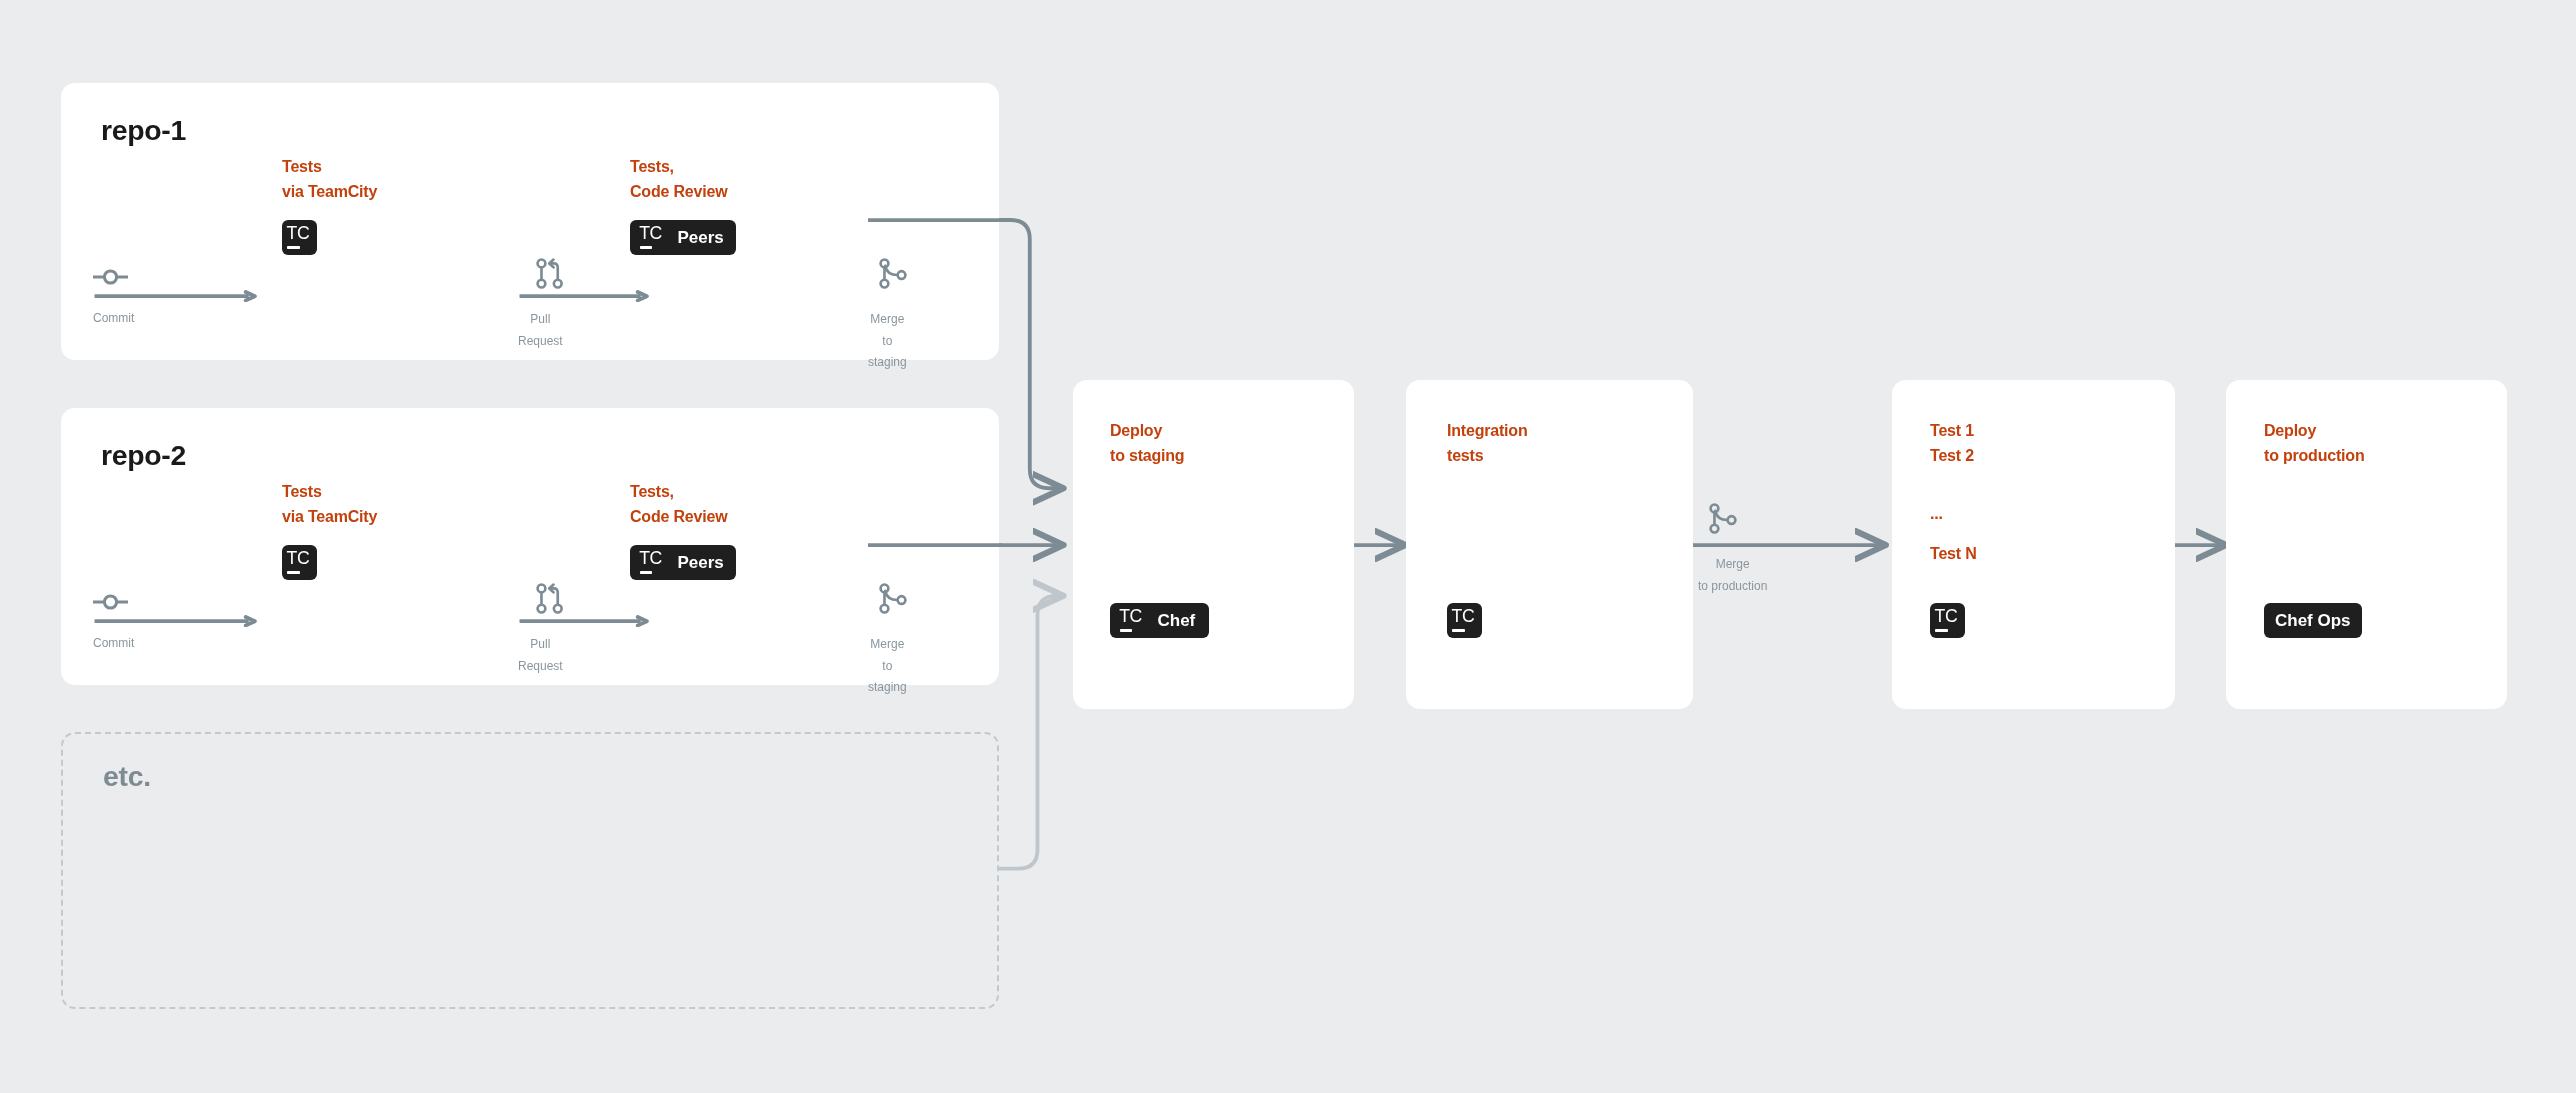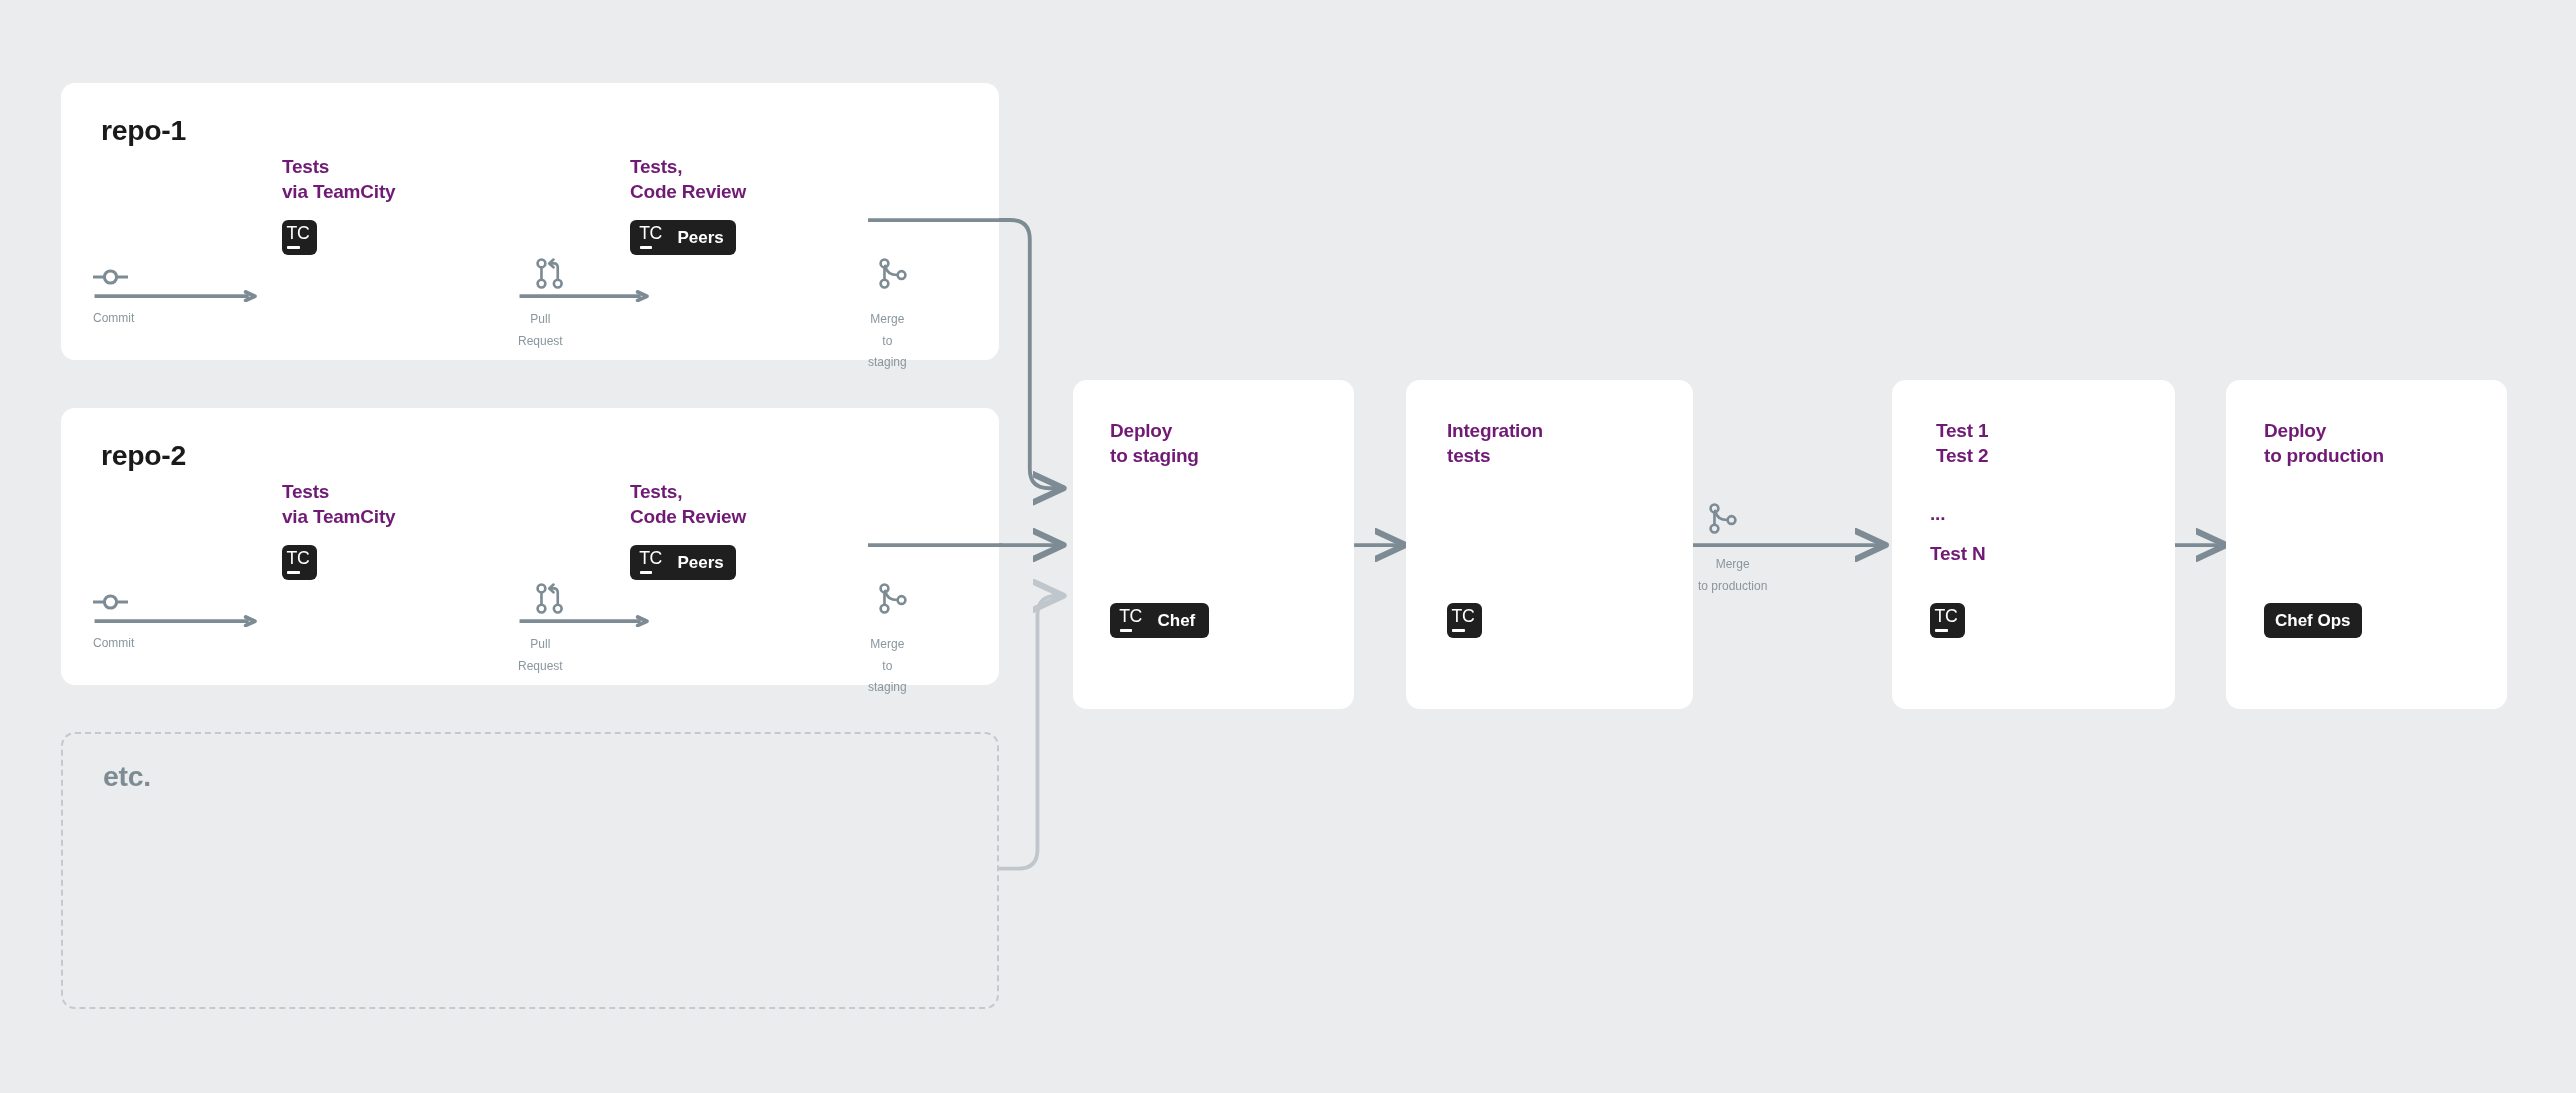--- a/index.html
+++ b/index.html
@@ -44,24 +44,24 @@
     color: #7d8b94;
     letter-spacing: -0.3px;
   }
 
   
   .step {
     position: absolute;
   }
   .step-title {
     position: absolute;
-    font-size: 19px;
+    font-size: 16px;
     line-height: 25px;
     font-weight: bold;
-    color: #701a75;
+    color: #c2410c;
     white-space: pre-line;
     letter-spacing: -0.2px;
   }
 
   
   .transition {
     position: absolute;
   }
   .transition .tr-icon {
     position: absolute;
@@ -357,21 +357,21 @@
         <circle cx="29" cy="22" r="5" fill="none" stroke="#7d8b94" stroke-width="3.4"></circle>
         <line x1="7" y1="12.5" x2="7" y2="27.5" stroke="#7d8b94" stroke-width="3.4"></line>
         <path d="M8 10 Q 10 22 24 22" fill="none" stroke="#7d8b94" stroke-width="3.4" stroke-linecap="round"></path>
       </svg>
     </span>
     <span class="tr-label" style="top:51px; left:0;">Merge
 to production</span>
   </div>
 
   <div class="card" style="left:1892px; top:380px; width:283px; height:329px;">
-    <div class="step-title" style="left:38px; top:38px; width:231px;margin-left:6px;">Test 1
+    <div class="step-title" style="left:38px; top:38px; width:231px;">Test 1
 Test 2</div>
     <div class="step-title" style="left:38px; top:121px; width:231px;">...</div>
     <div class="step-title" style="left:38px; top:161px; width:231px;">Test N</div>
     <div class="badge sq" style="left:38px; top:223px;">
       <span class="tc-mark">
         <span class="tc-letters">TC</span>
         <span class="tc-underline"></span>
       </span>
     </div>
   </div>

